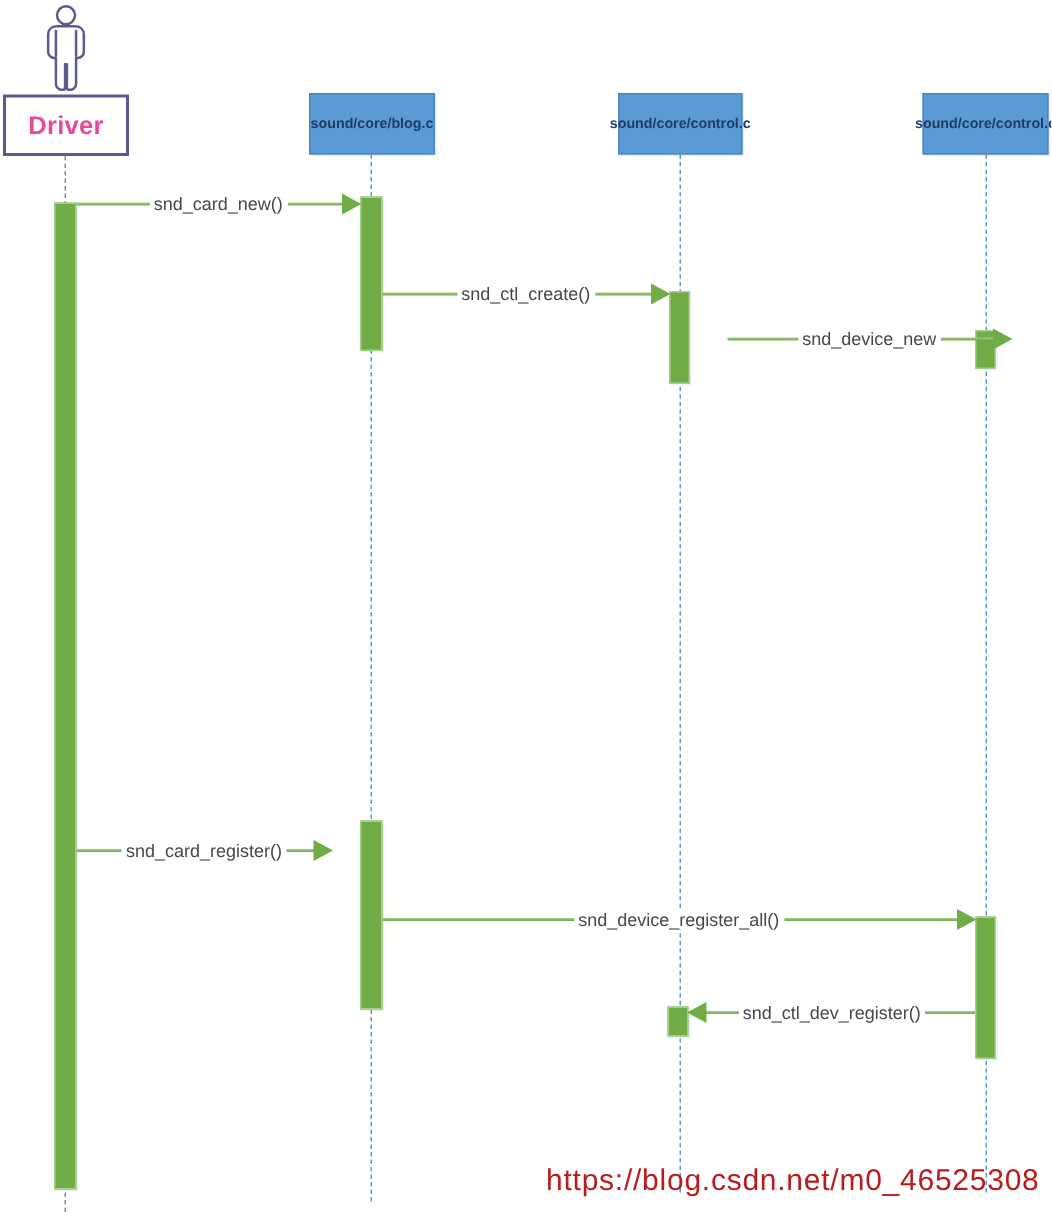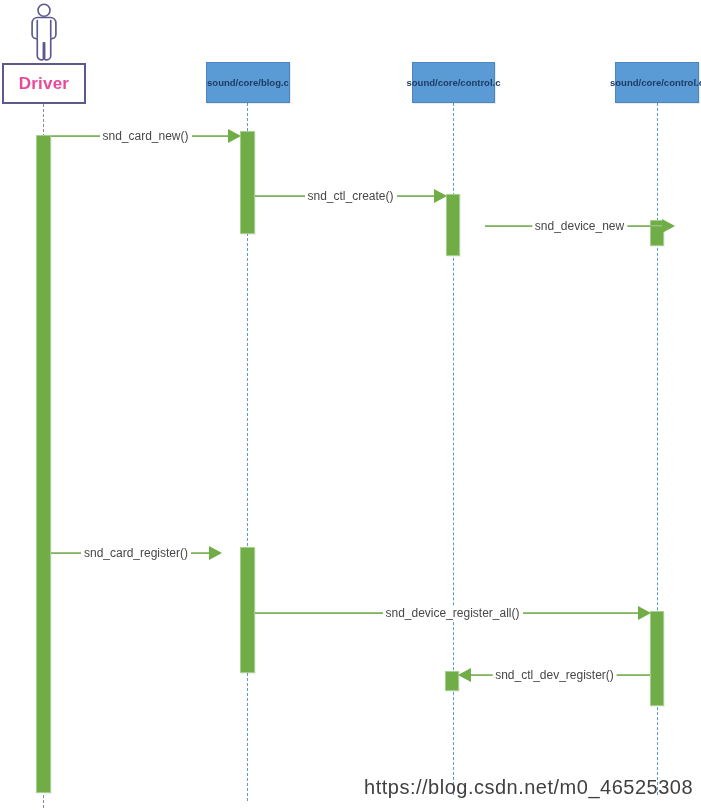--- a/index.html
+++ b/index.html
@@ -32,21 +32,21 @@
   .msg .label{
     position:absolute;left:50%;top:50%;transform:translate(-50%,-50%);
     background:#ffffff;padding:0 3px;font-size:12px;color:#474747;white-space:nowrap;
   }
   .arrow-right{position:absolute;right:-1px;top:0;width:0;height:0;
     border-top:7px solid transparent;border-bottom:7px solid transparent;border-left:13px solid #70ad47;}
   .arrow-left{position:absolute;left:-1px;top:0;width:0;height:0;
     border-top:7px solid transparent;border-bottom:7px solid transparent;border-right:13px solid #70ad47;}
   
   .watermark{
-    position:absolute;top:776px;right:8px;font-size:20px;color:#404040;
+    position:absolute;top:776px;right:8px;font-size:20px;color:#b91c1c;
     letter-spacing:.5px;white-space:nowrap;
   }
 </style>
 </head>
 <body>
 
 <div class="canvas">
 
   <div class="lifeline purple" style="left:43px;top:104px;height:704px;"></div>
   <div class="lifeline" style="left:247px;top:103px;height:698px;"></div>
@@ -97,21 +97,21 @@
     <div class="arrow-right"></div>
     <span class="label">snd_ctl_create()</span>
   </div>
 
   <div class="msg" style="left:461px;top:219px;width:189px;margin-left:24px;">
     <div class="line"></div>
     <div class="arrow-right"></div>
     <span class="label">snd_device_new</span>
   </div>
 
-  <div class="msg" style="left:51px;top:546px;width:170px;">
+  <div class="msg" style="left:51px;top:560px;width:170px;">
     <div class="line"></div>
     <div class="arrow-right"></div>
     <span class="label">snd_card_register()</span>
   </div>
 
   <div class="msg" style="left:459px;top:668px;width:191px;">
     <div class="line" style="left:2px;right:0;"></div>
     <div class="arrow-left"></div>
     <span class="label">snd_ctl_dev_register()</span>
   </div>

